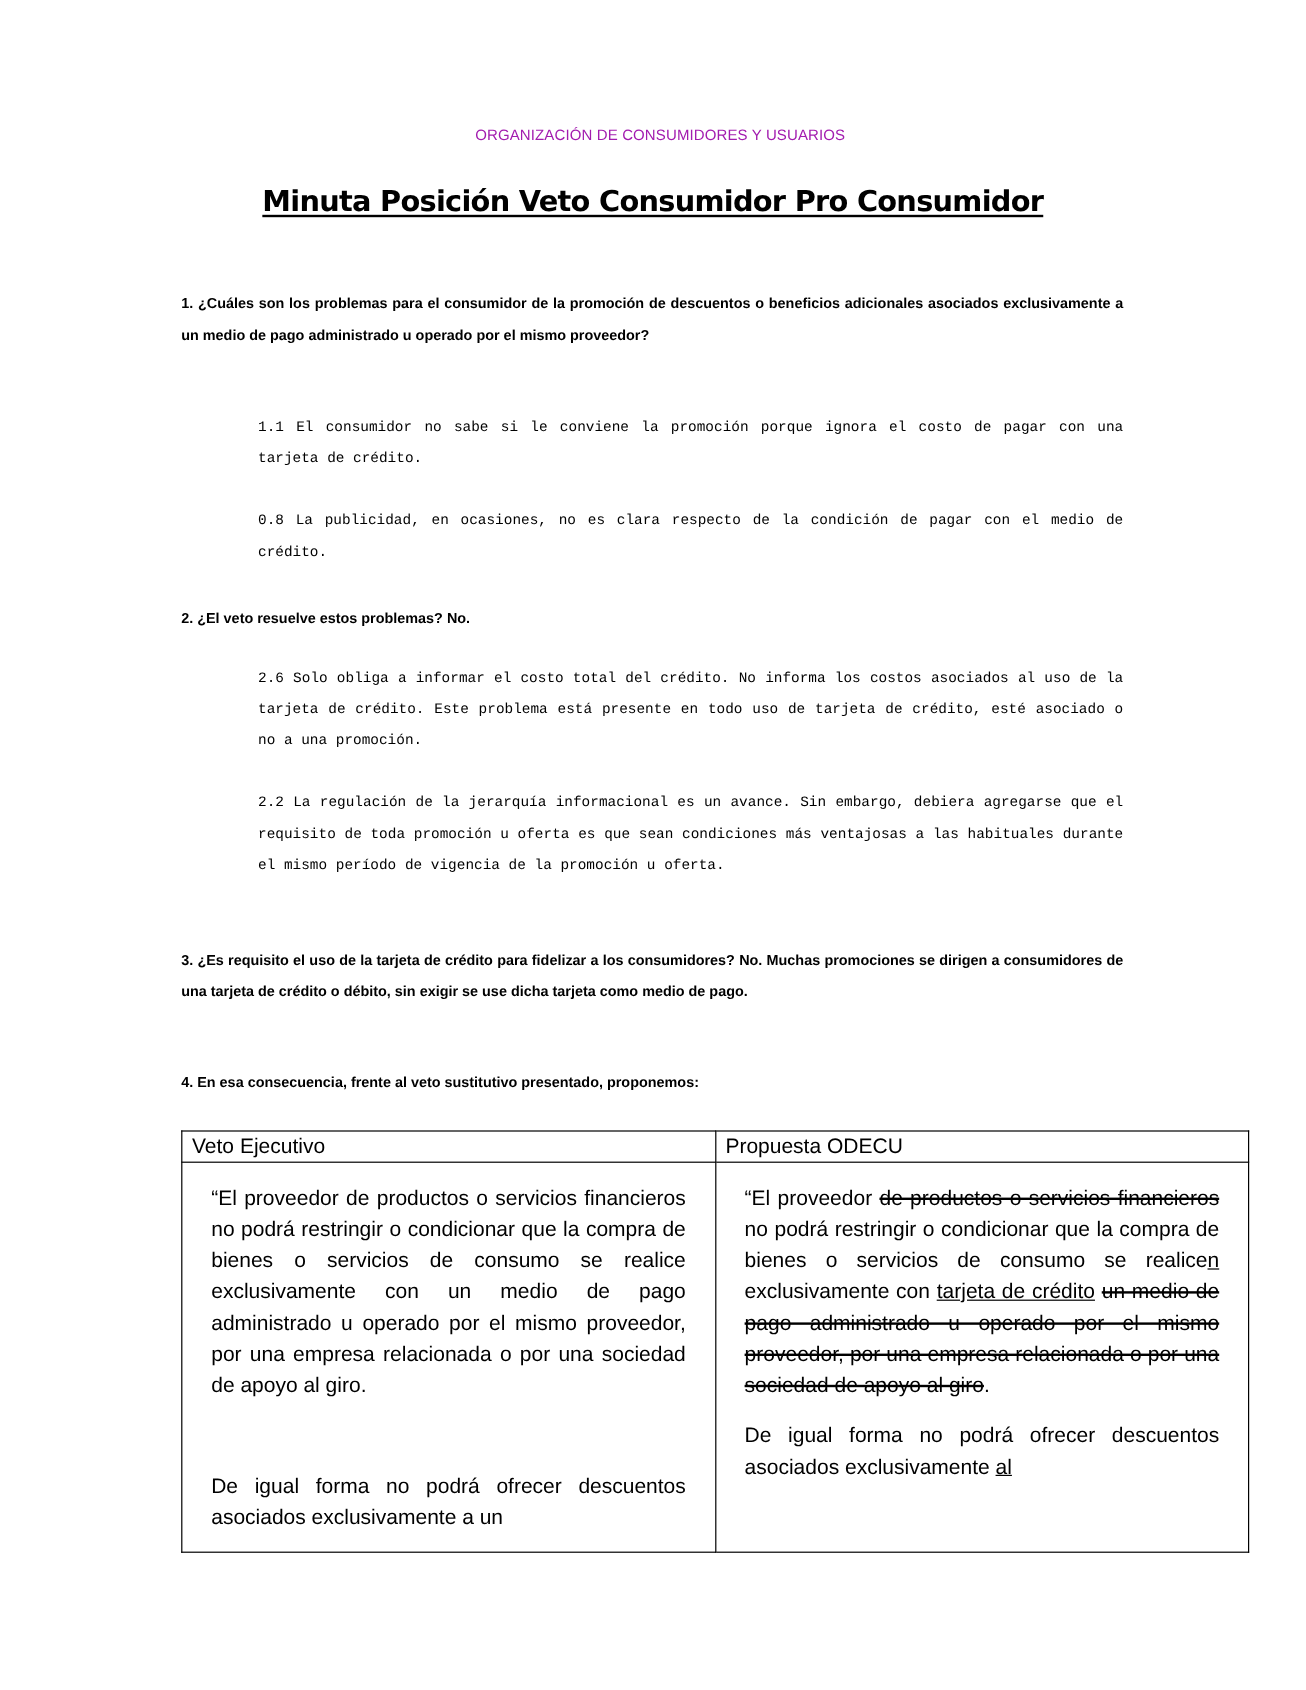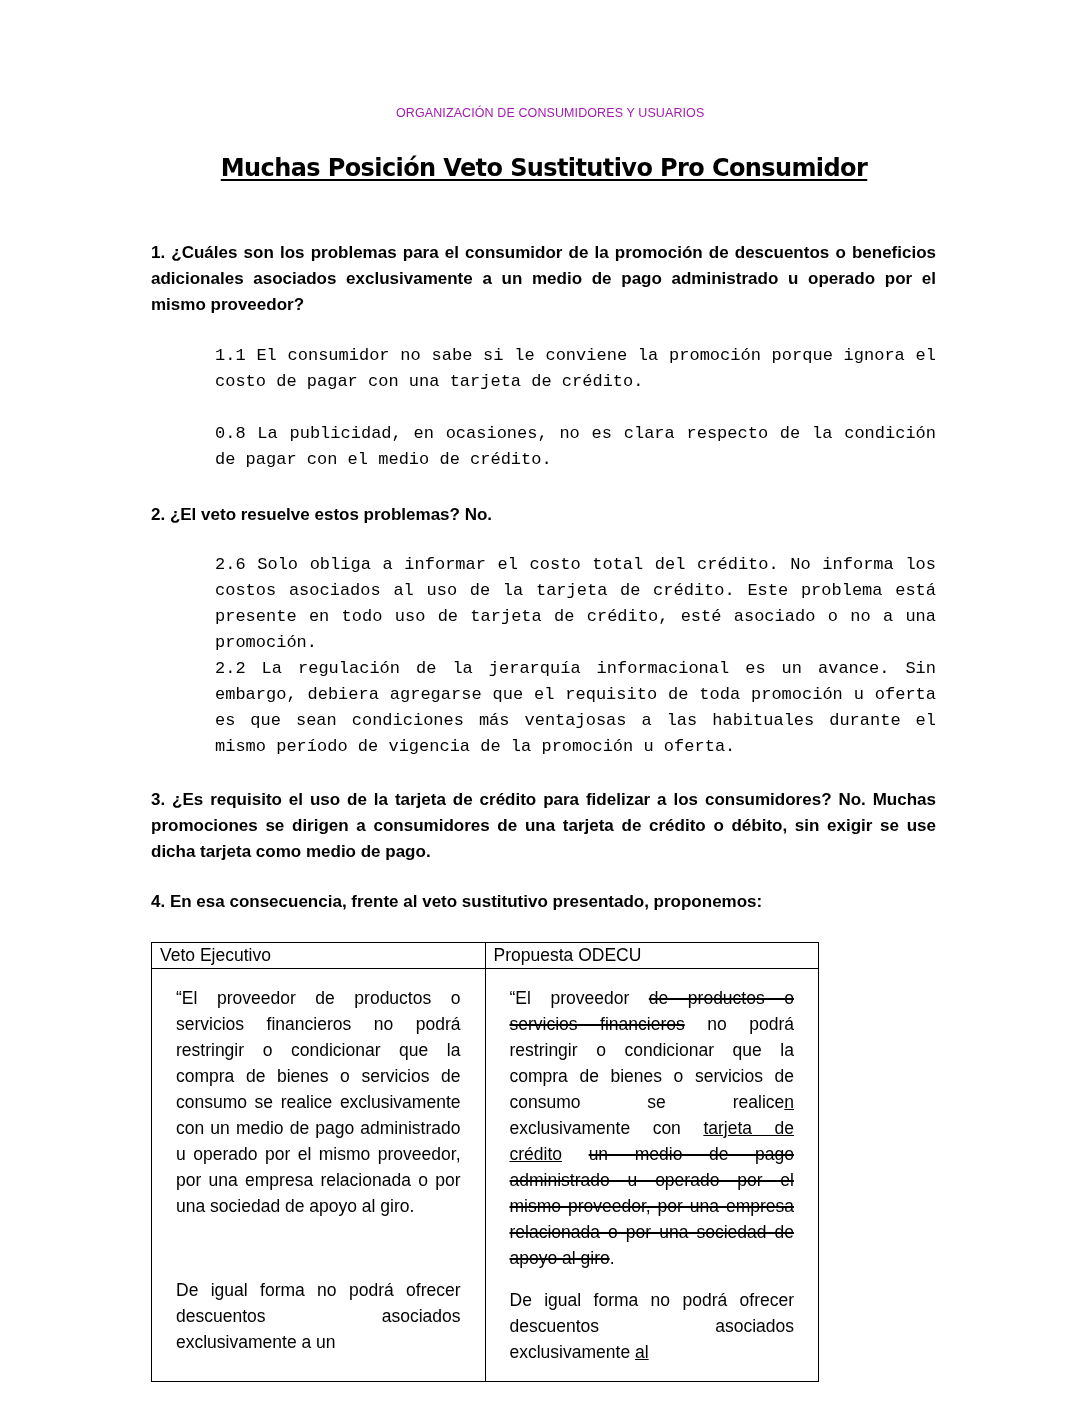--- a/index.html
+++ b/index.html
@@ -15,44 +15,44 @@
   .logo-letters { font-family: "Liberation Sans", sans-serif; font-weight: 700; font-size: 86px;
             line-height: 68px; letter-spacing: -3px; color: var(--brand); transform: scaleX(1.08);
             transform-origin: left center; }
   .logo-sub { position: absolute; left: 8px; top: 76px; font-size: 12.5px; color: #a21caf;
             letter-spacing: 0.1px; white-space: nowrap; }
 
   .title { position: absolute; left: 0; width: 1088px; top: 154px; text-align: center;
            font-size: 24px; font-weight: 700; text-decoration: underline; text-underline-offset: 3px;
            font-family: "DejaVu Sans", sans-serif; letter-spacing: -0.6px; }
 
-  .para { position: absolute; font-size: 17px; line-height: 26px; text-align: justify;
+  .para { position: absolute; font-size: 12px; line-height: 26px; text-align: justify;
           font-family: "Liberation Sans", sans-serif; }
   .para.bold { font-weight: 700; }
   .para.q { left: 151px; width: 785px; }
   .para.sub { left: 215px; width: 721px; font-family: Liberation Mono, monospace; }
 
-  .tbl { position: absolute; left: 151px; top: 942px; width: 668px; border-collapse: collapse;
+  .tbl { position: absolute; left: 151px; top: 942px; width: 890px; border-collapse: collapse;
          font-size: 17.5px; line-height: 26px; font-family: "Liberation Sans", sans-serif; }
   .tbl td { border: 1.5px solid #000; vertical-align: top; padding: 0 8px; width: 50%;
             text-align: justify; }
   .tbl .hdr td { height: 25px; line-height: 25px; text-align: left; }
   .cell-p { margin: 16px; }
   .gap { height: 26px; }
   del { text-decoration: line-through; text-decoration-thickness: 2px; }
   ins { text-decoration: underline; }
 </style>
 </head>
 <body style="--brand:#1a8fd0;">
 
 <div class="logo">
   <div class="logo-sub">ORGANIZACIÓN DE CONSUMIDORES Y USUARIOS</div>
 </div>
 
-<div class="title">Muchas Posición Veto Sustitutivo Pro Consumidor</div>
+<div class="title">Minuta Posición Veto Consumidor Pro Consumidor</div>
 
 <div class="para q bold" style="top:240px;">1. ¿Cuáles son los problemas para el consumidor de la promoción de descuentos o beneficios adicionales asociados exclusivamente a un medio de pago administrado u operado por el mismo proveedor?</div>
 <div class="para sub" style="top:343px;">1.1 El consumidor no sabe si le conviene la promoción porque ignora el costo de pagar con una tarjeta de crédito.</div>
 <div class="para sub" style="top:421px;">0.8 La publicidad, en ocasiones, no es clara respecto de la condición de pagar con el medio de crédito.</div>
 
 <div class="para q bold" style="top:502px;">2. ¿El veto resuelve estos problemas? No.</div>
 <div class="para sub" style="top:552px;">2.6 Solo obliga a informar el costo total del crédito. No informa los costos asociados al uso de la tarjeta de crédito. Este problema está presente en todo uso de tarjeta de crédito, esté asociado o no a una promoción.</div>
 <div class="para sub" style="top:656px;">2.2 La regulación de la jerarquía informacional es un avance. Sin embargo, debiera agregarse que el requisito de toda promoción u oferta es que sean condiciones más ventajosas a las habituales durante el mismo período de vigencia de la promoción u oferta.</div>
 
 <div class="para q bold" style="top:787px;">3. ¿Es requisito el uso de la tarjeta de crédito para fidelizar a los consumidores? No. Muchas promociones se dirigen a consumidores de una tarjeta de crédito o débito, sin exigir se use dicha tarjeta como medio de pago.</div>

